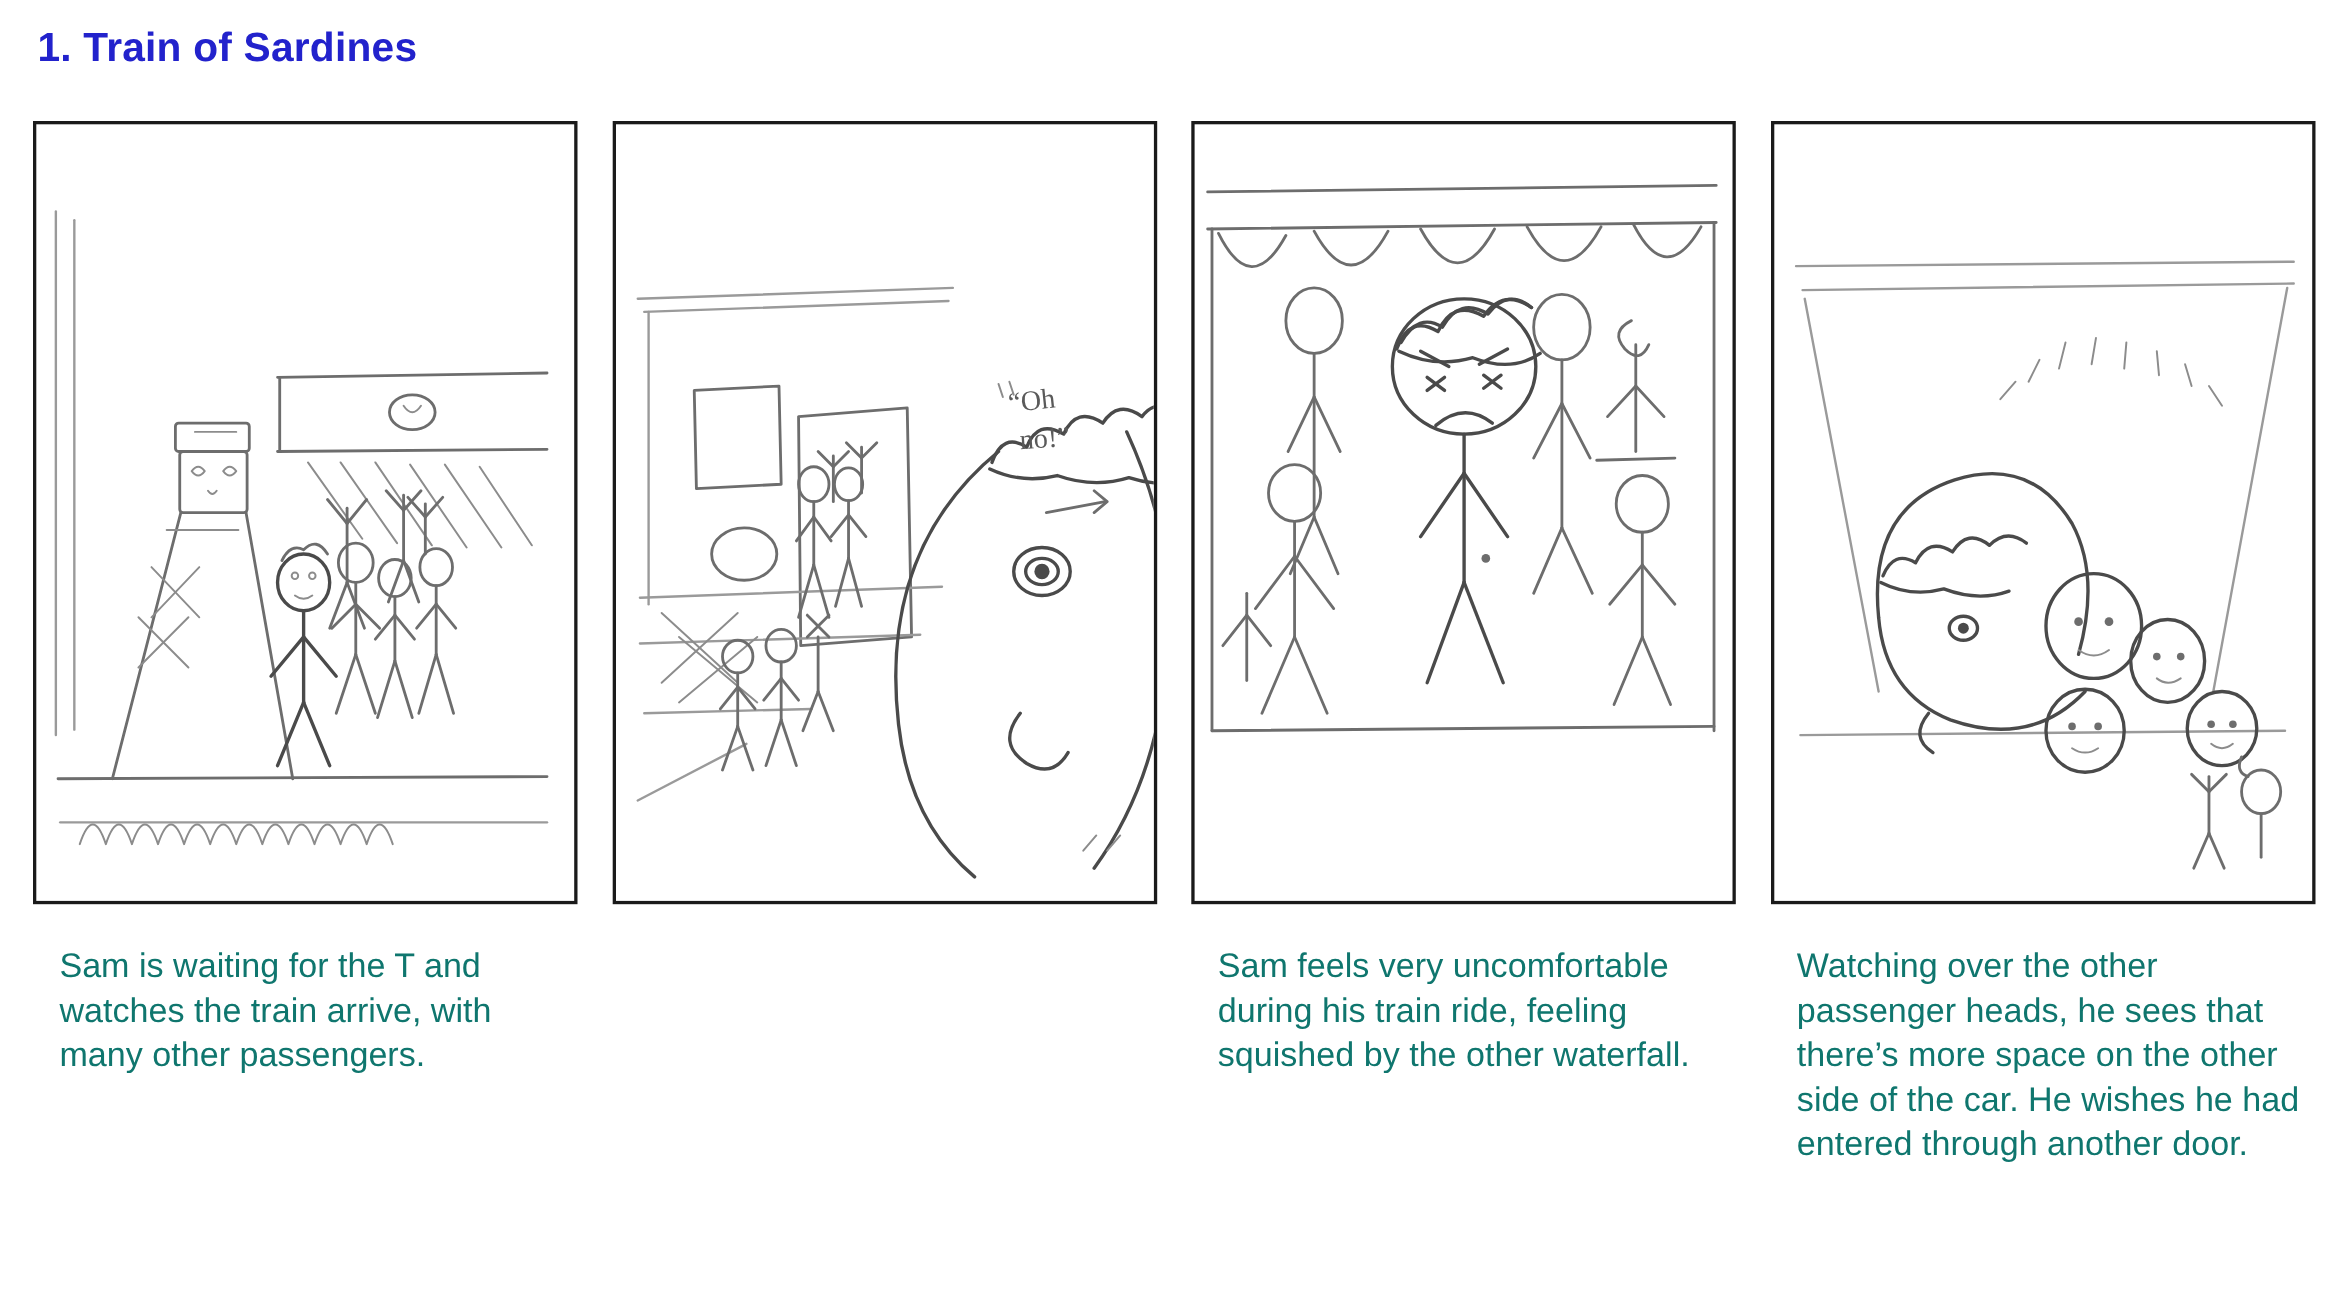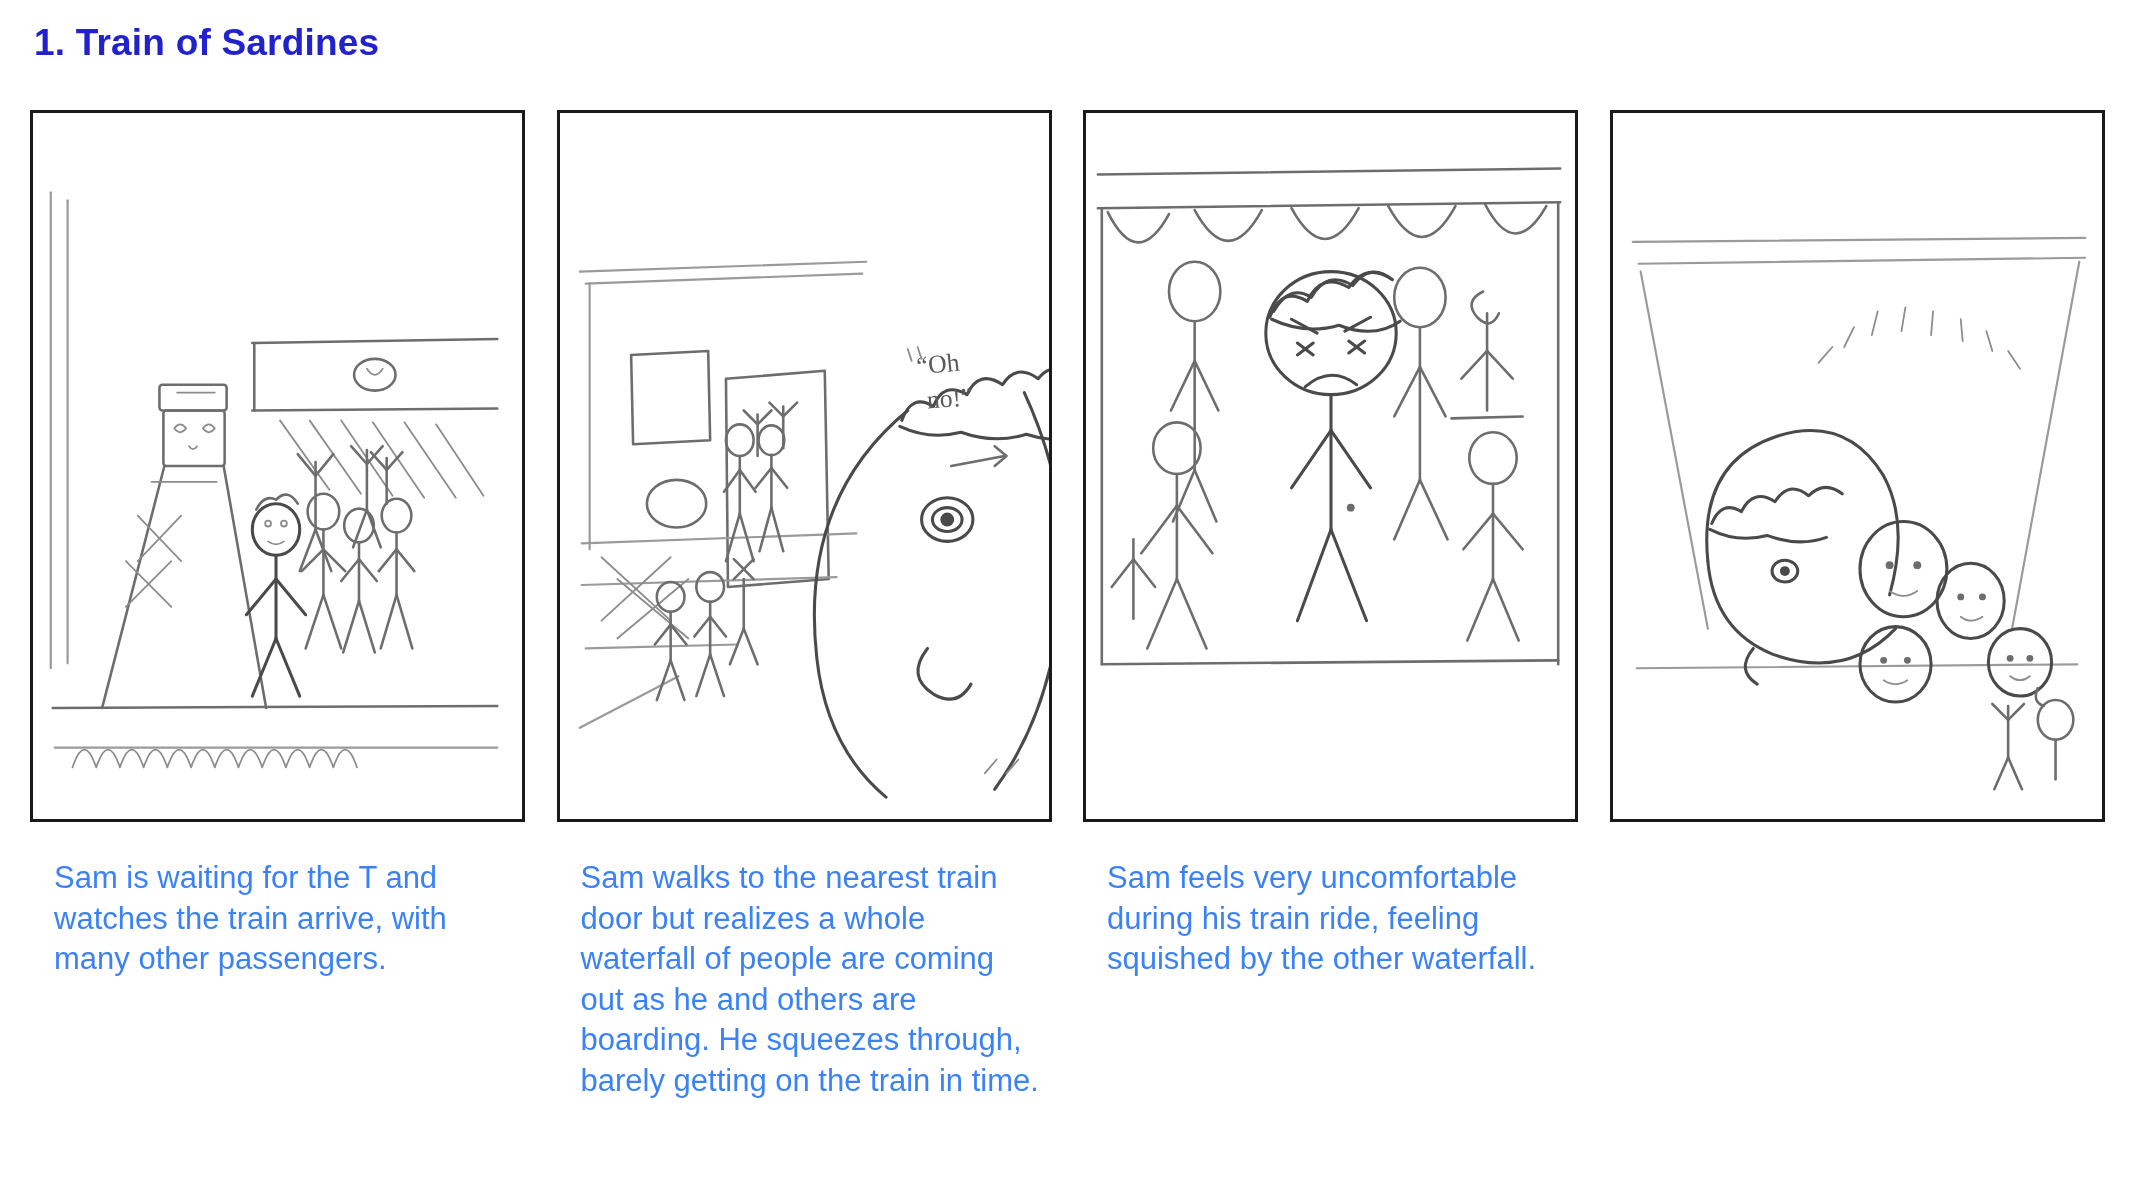--- a/index.html
+++ b/index.html
@@ -58,21 +58,21 @@
     width: 100%;
     height: 100%;
     display: block;
   }
   .caption {
     margin-top: 36px;
     padding-left: 24px;
     padding-right: 8px;
     font-size: 31px;
     line-height: 1.31;
-    color: #3b82f6;
+    color: #0f766e;
   }
   
   .pen {
     fill: none;
     stroke: #6d6d6d;
     stroke-width: 2.6;
     stroke-linecap: round;
     stroke-linejoin: round;
   }
   .pen-dark {
@@ -275,21 +275,20 @@
           <path class="pen" d="M176 450 L196 470"></path>
           <path class="pen" d="M196 450 L176 470"></path>
           <path class="pen" d="M186 470 L186 520"></path>
           <path class="pen" d="M186 520 L172 556"></path>
           <path class="pen" d="M186 520 L200 556"></path>
 
           <path class="pen-thin" d="M430 666 L442 652"></path>
           <path class="pen-thin" d="M452 666 L464 652"></path>
         </svg>
       </div>
-      <div class="caption">Sam walks to the nearest train door but realizes a whole waterfall of people are coming out as he and others are boarding. He squeezes through, barely getting on the train in time.</div>
     </div>
 
     <div class="panel-col">
       <div class="frame">
         <svg viewBox="0 0 495 712" preserveAspectRatio="none" aria-hidden="true">
 
           <path class="pen" d="M12 62 L480 56"></path>
           <path class="pen" d="M12 96 L480 90"></path>
 
           <path class="pen" d="M22 100 q30 60 62 2"></path>
@@ -411,16 +410,17 @@
           <path class="pen" d="M400 598 L400 650"></path>
           <path class="pen" d="M400 612 L384 596"></path>
           <path class="pen" d="M400 612 L416 596"></path>
           <path class="pen" d="M400 650 L386 682"></path>
           <path class="pen" d="M400 650 L414 682"></path>
           <ellipse class="pen" cx="448" cy="612" rx="18" ry="20"></ellipse>
           <path class="pen" d="M448 632 L448 672"></path>
           <path class="pen" d="M430 580 q-6 14 6 18"></path>
         </svg>
       </div>
+      <div class="caption">Watching over the other passenger heads, he sees that there’s more space on the other side of the car. He wishes he had entered through another door.</div>
     </div>
 
   </div>
 </div>
 
 </body></html>

